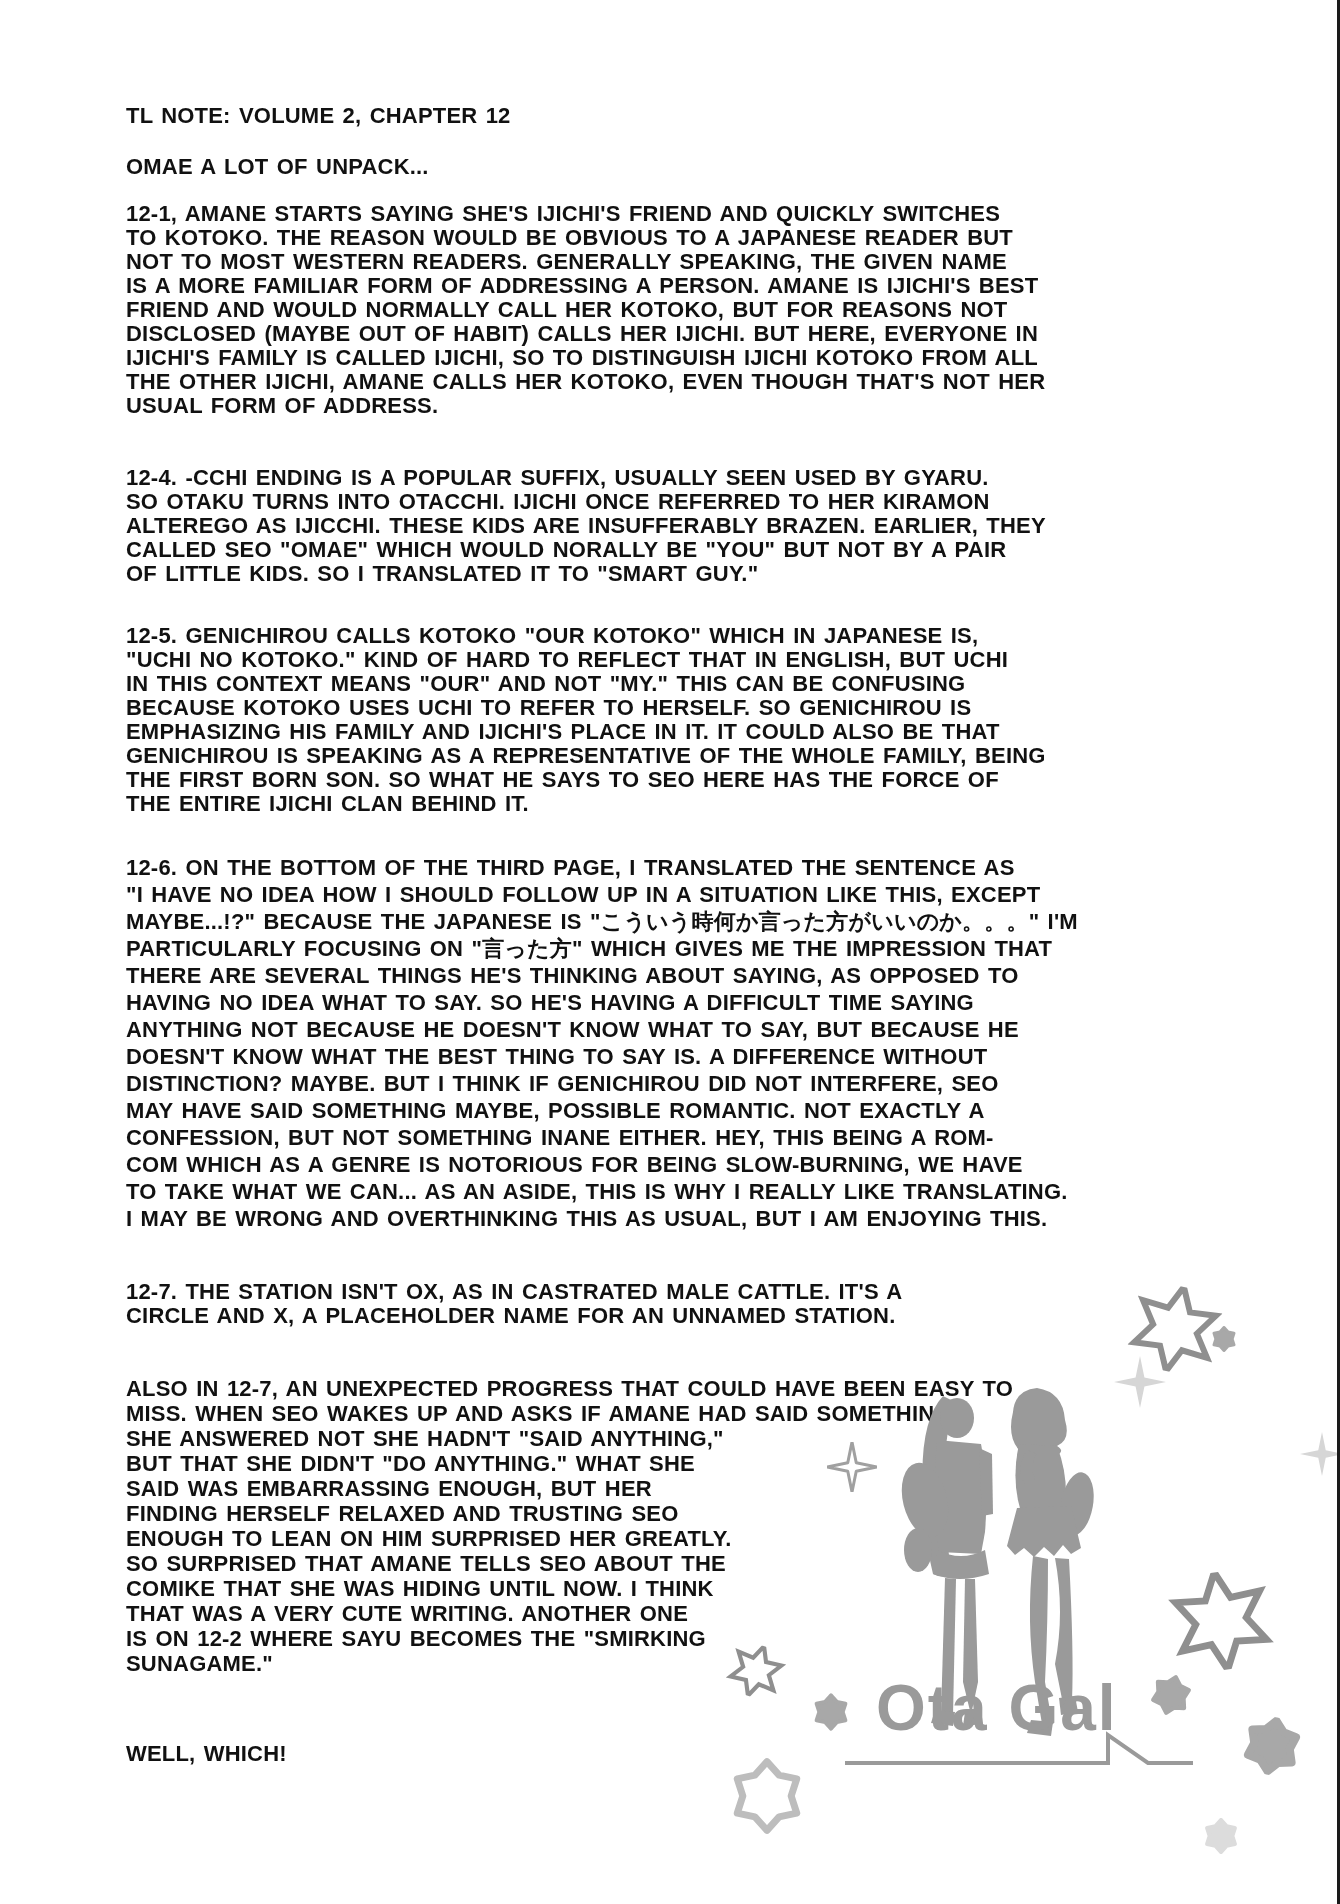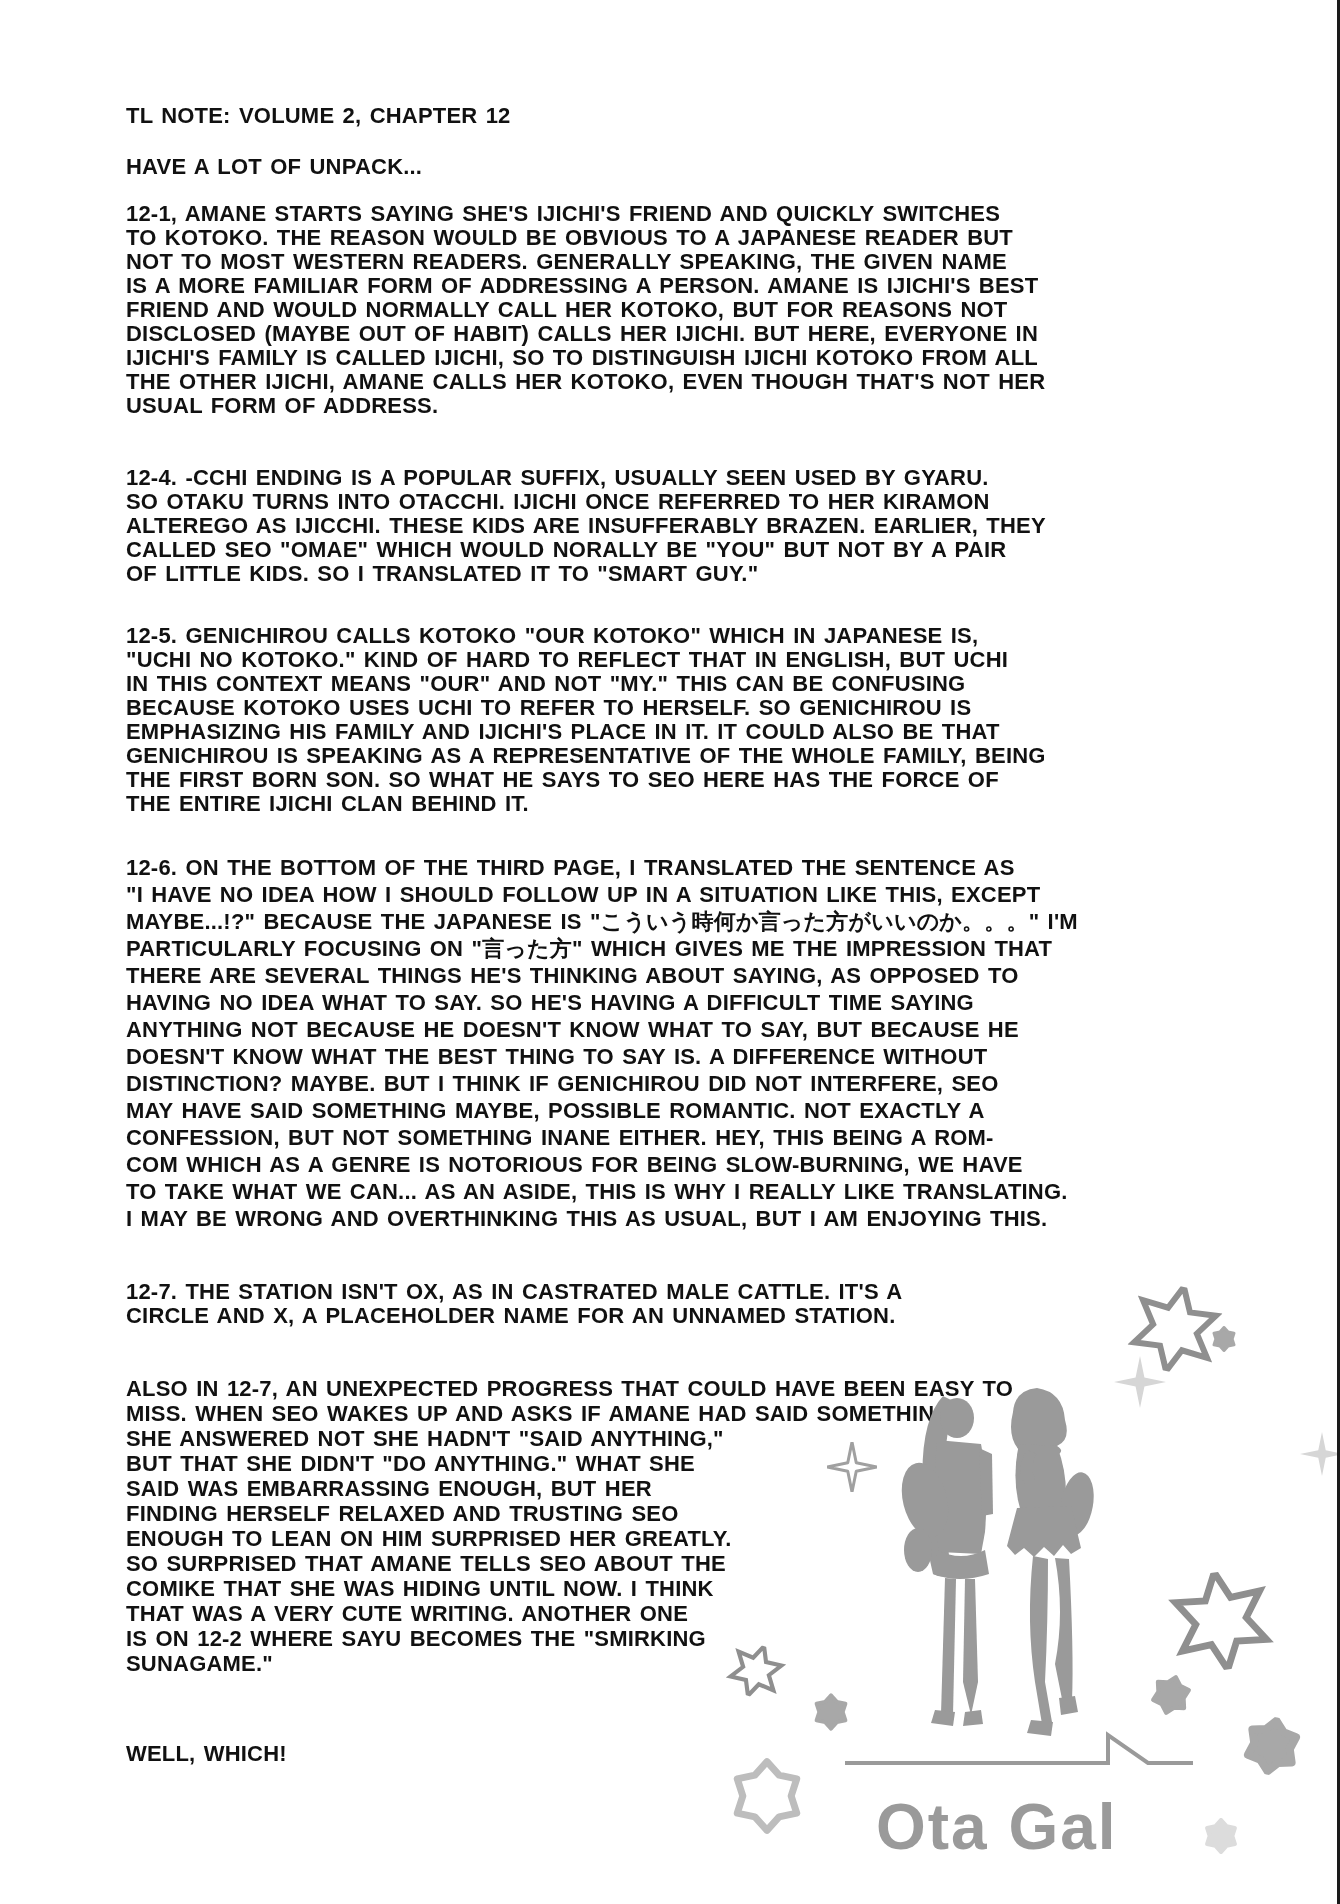--- a/index.html
+++ b/index.html
@@ -4,31 +4,31 @@
 <style>
   html,body{margin:0;padding:0;background:#fff;}
   #page{position:relative;width:1340px;height:1904px;background:var(--bg,#fff);overflow:hidden;
         font-family:"Liberation Sans",sans-serif;}
   .para{position:absolute;left:90px;width:1140px;white-space:pre-line;
         color:var(--text,#111);font-weight:bold;font-size:22px;line-height:24px;
         letter-spacing:0.2px;word-spacing:2px;margin-left:36px;}
   .p-wide{line-height:27px;}
   .p-loose{line-height:25px;}
   .deco{position:absolute;}
-  #logo-text{position:absolute;left:876px;top:1795px;font-weight:bold;font-size:64px;
+  #logo-text{position:absolute;left:876px;top:1676px;font-weight:bold;font-size:64px;
         letter-spacing:2px;color:var(--gray,#9a9a9a);line-height:1;}
   #right-edge{position:absolute;left:1337px;top:0;width:3px;height:1904px;background:var(--edge,#000);}
 </style>
 </head>
 <body>
 
 <div id="page" style="--bg: #ffffff; --text: #111111; --gray: #9a9a9a; --gray_mid: #a8a8a8; --gray_light: #d6d6d6; --stroke: #8f8f8f; --edge: #1a1a1a;">
 
   <div class="para" style="top:104px">TL NOTE: VOLUME 2, CHAPTER 12</div>
-  <div class="para" style="top:155px">HAVE A LOT OF UNPACK...</div>
+  <div class="para" style="top:155px">OMAE A LOT OF UNPACK...</div>
   <div class="para" style="top:202px">12-1, AMANE STARTS SAYING SHE'S IJICHI'S FRIEND AND QUICKLY SWITCHES
 TO KOTOKO. THE REASON WOULD BE OBVIOUS TO A JAPANESE READER BUT
 NOT TO MOST WESTERN READERS. GENERALLY SPEAKING, THE GIVEN NAME
 IS A MORE FAMILIAR FORM OF ADDRESSING A PERSON. AMANE IS IJICHI'S BEST
 FRIEND AND WOULD NORMALLY CALL HER KOTOKO, BUT FOR REASONS NOT
 DISCLOSED (MAYBE OUT OF HABIT) CALLS HER IJICHI. BUT HERE, EVERYONE IN
 IJICHI'S FAMILY IS CALLED IJICHI, SO TO DISTINGUISH IJICHI KOTOKO FROM ALL
 THE OTHER IJICHI, AMANE CALLS HER KOTOKO, EVEN THOUGH THAT'S NOT HER
 USUAL FORM OF ADDRESS.</div>
   <div class="para" style="top:466px">12-4. -CCHI ENDING IS A POPULAR SUFFIX, USUALLY SEEN USED BY GYARU.

